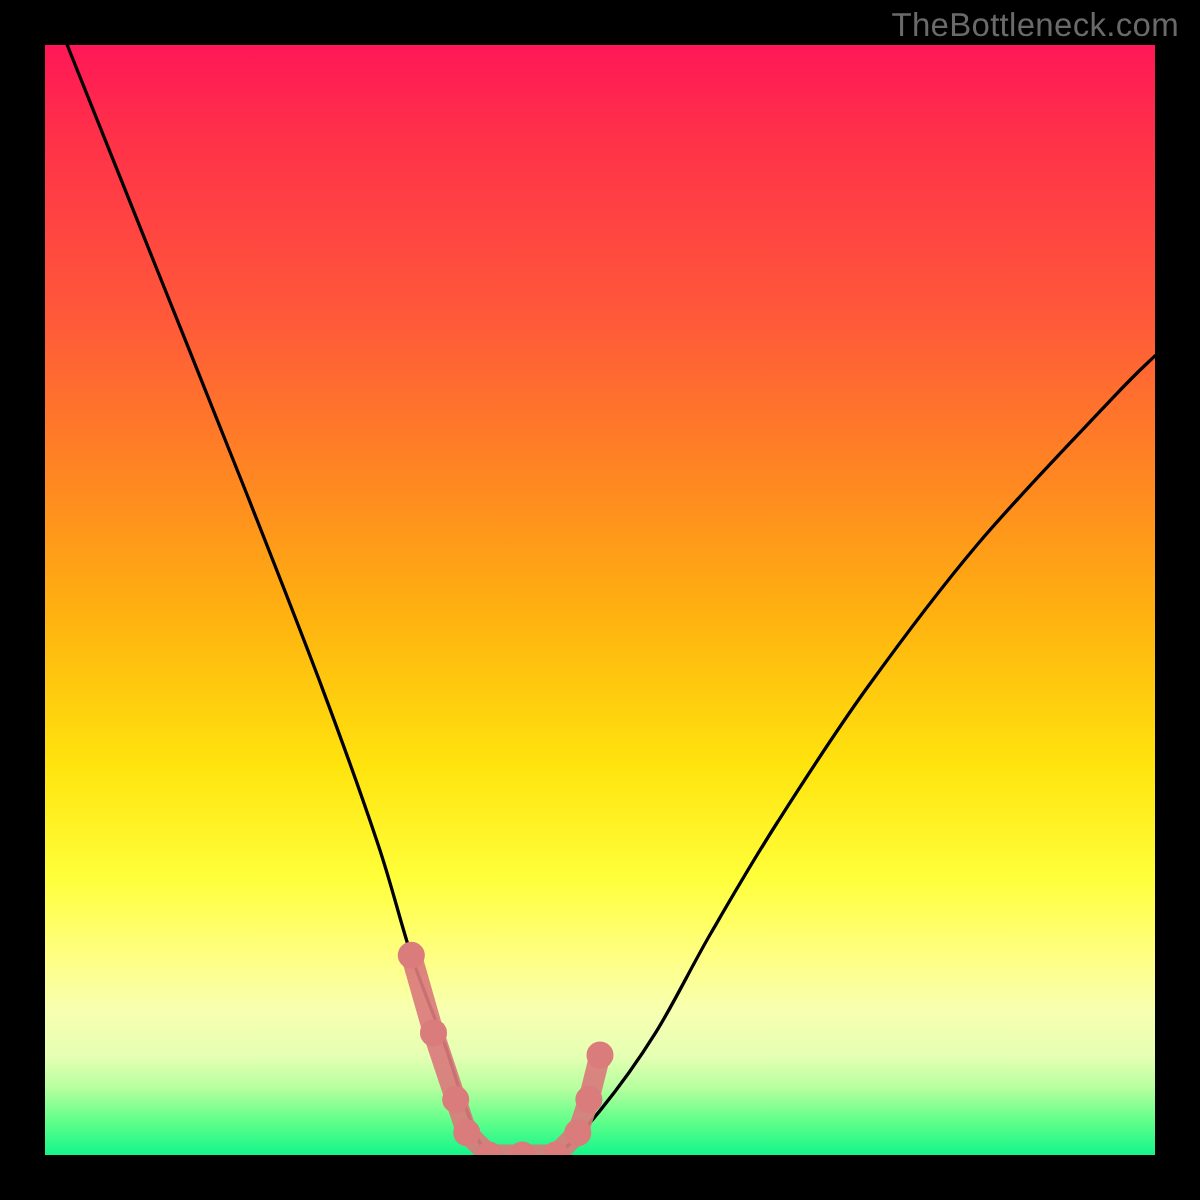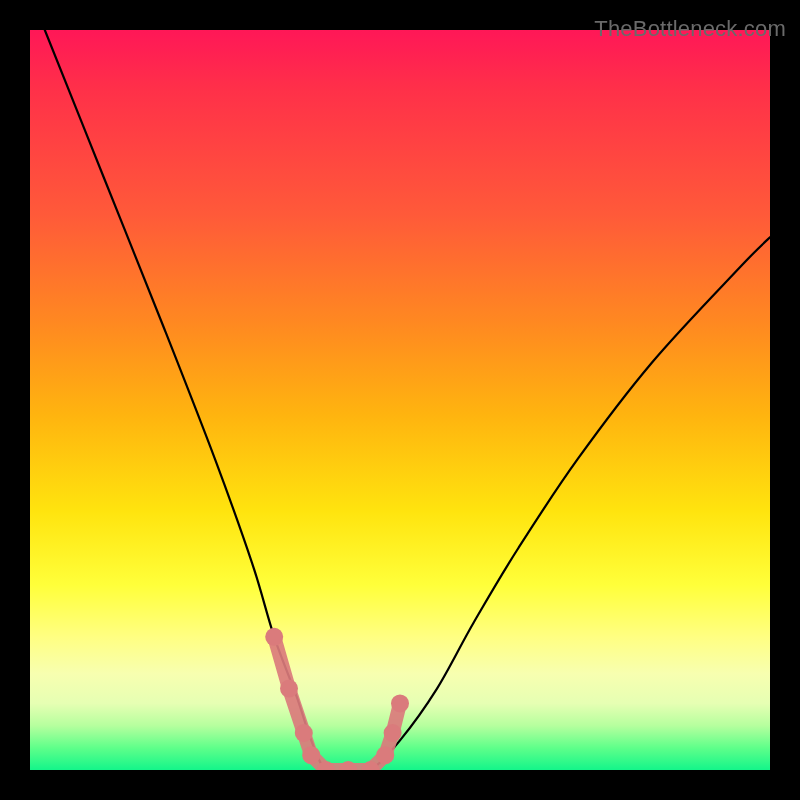--- a/index.html
+++ b/index.html
@@ -44,21 +44,20 @@
   }
   .watermark {
     position: absolute;
     top: 4px;
     right: 14px;
     color: #6a6a6a;
     font-size: 22px;
     font-weight: 400;
     letter-spacing: 0.2px;
     z-index: 5;
-    margin-top: 12px;
   }
   svg.curve {
     position: absolute;
     top: 0;
     left: 0;
     width: 740px;
     height: 740px;
   }
 </style>
 </head>

